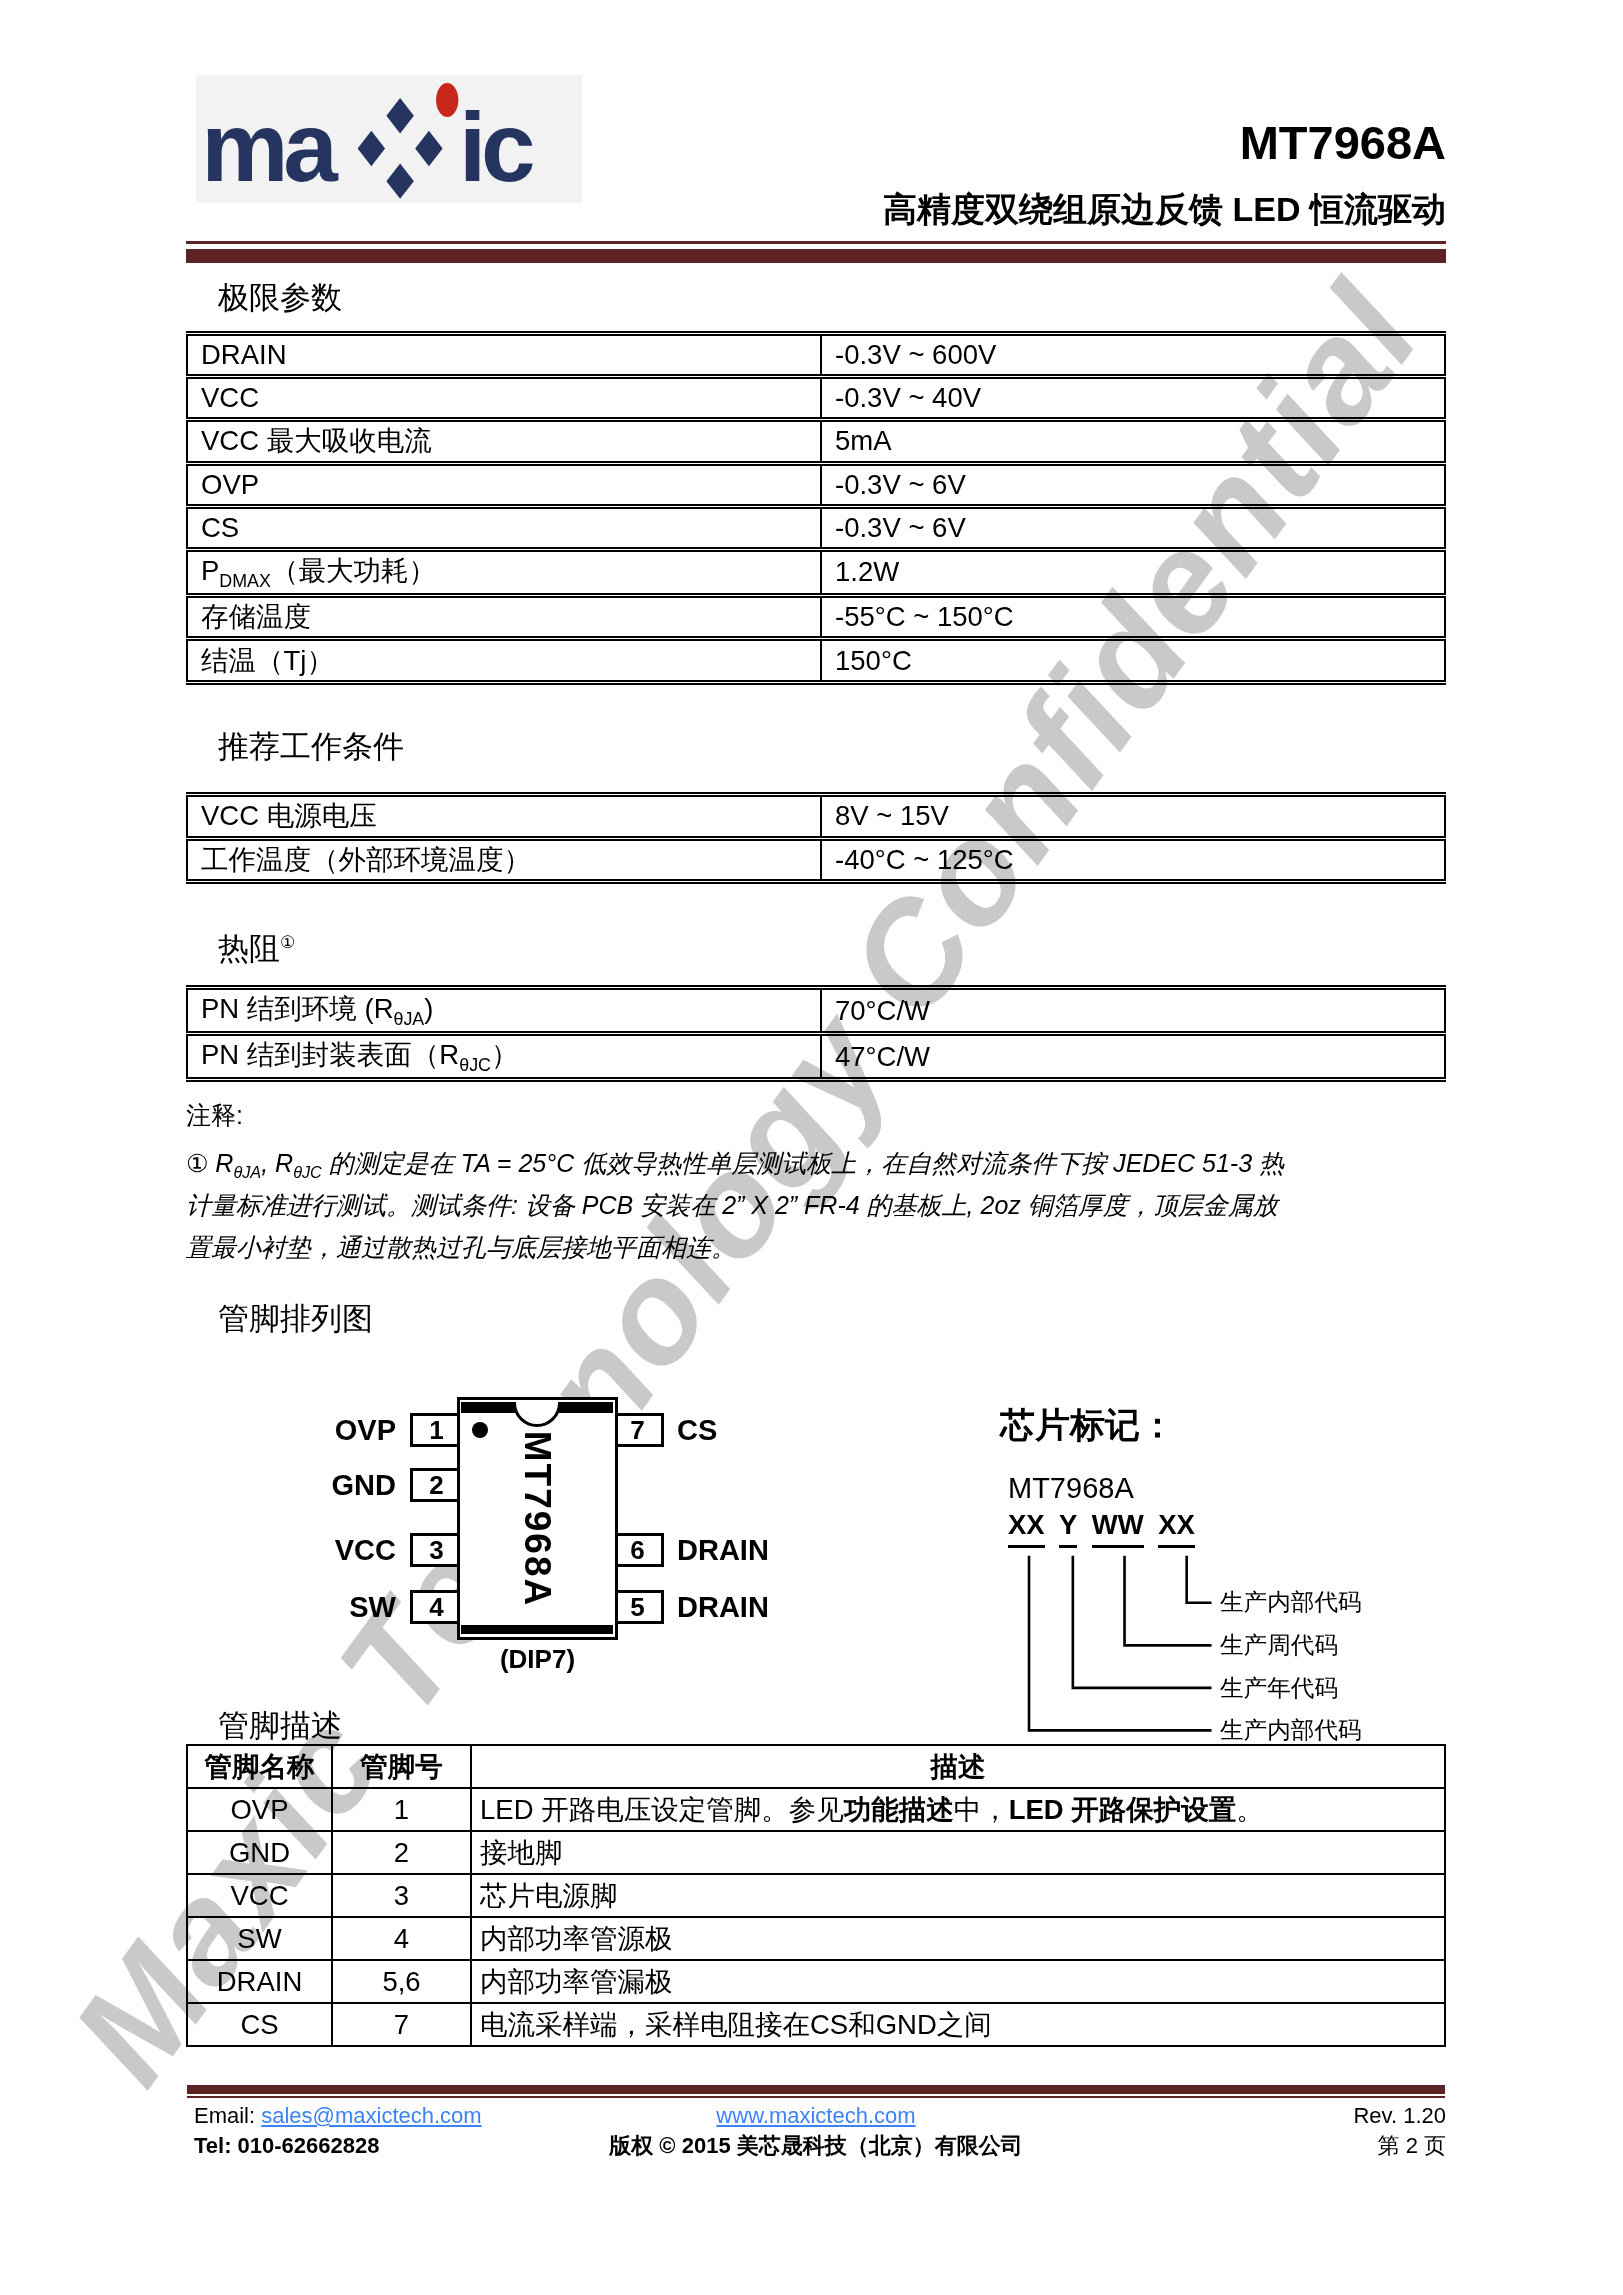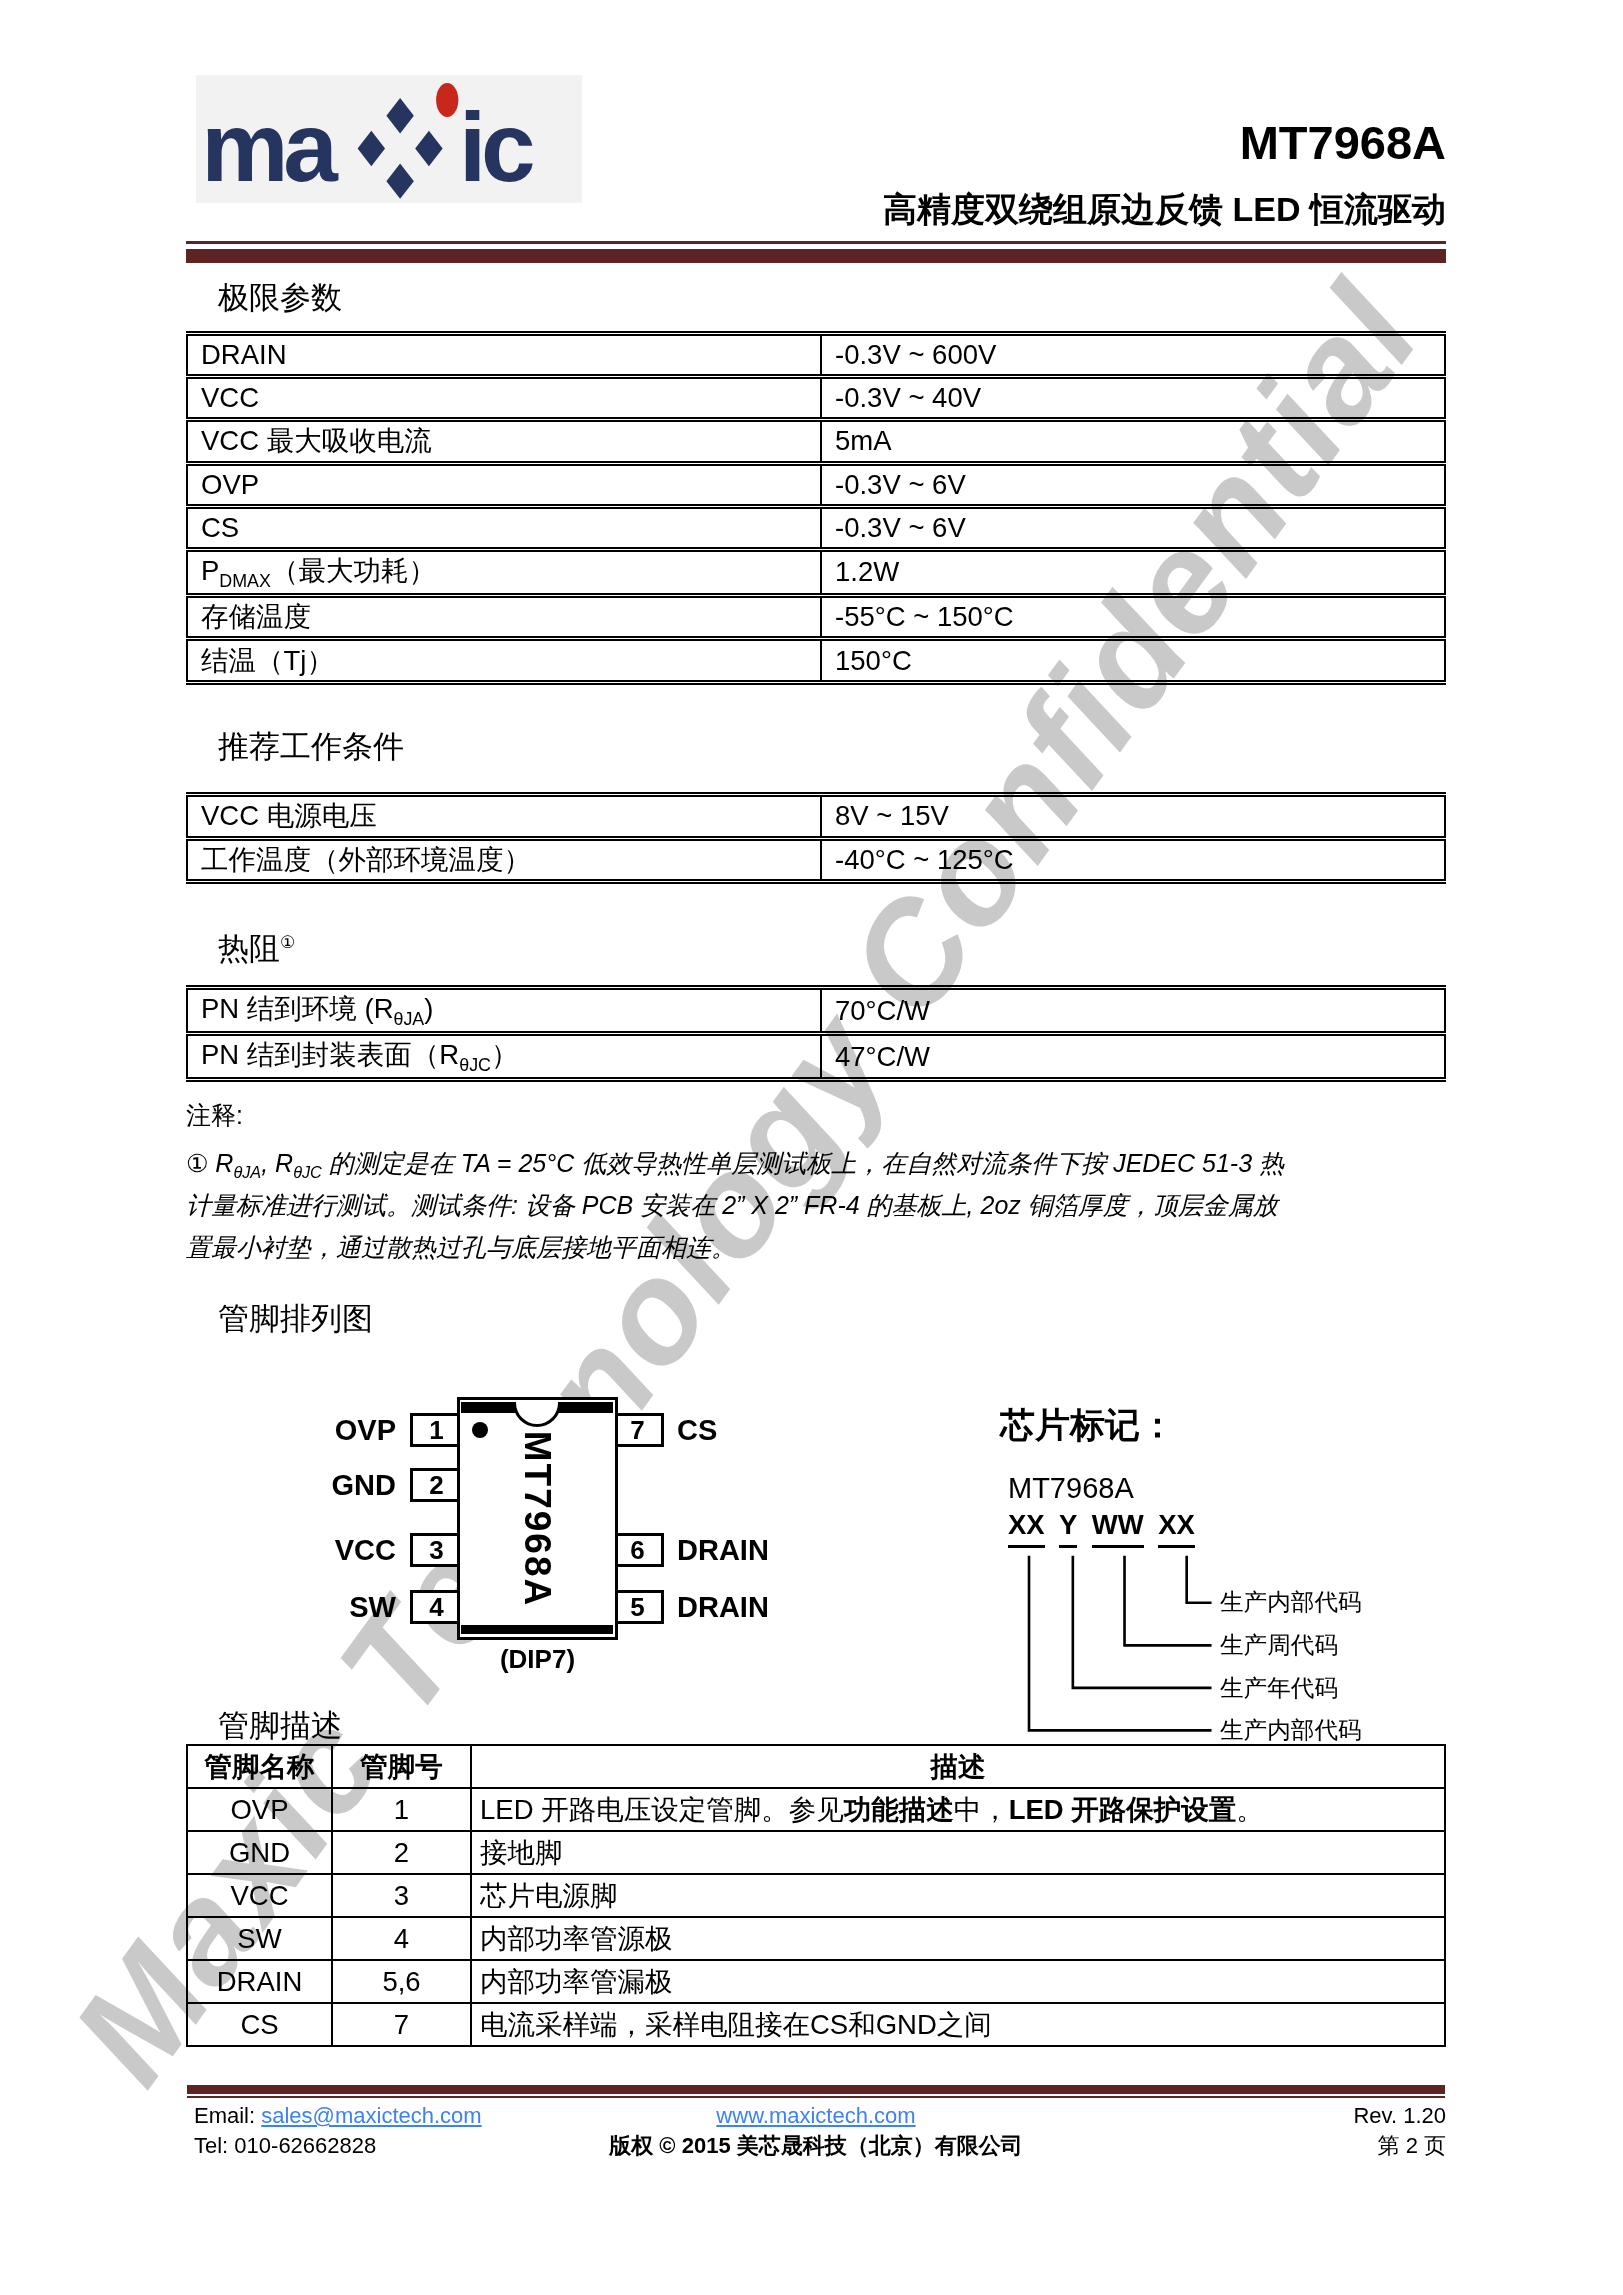--- a/index.html
+++ b/index.html
@@ -290,18 +290,18 @@
   <div class="abs z f-line"></div>
 
   <div class="abs z f-row f-left" style="top:2102px;">
     <span>Email: </span><a class="link" href="#">sales@maxictech.com</a>
   </div>
   <div class="abs z f-row f-center" style="top:2102px;">
     <a class="link" href="#">www.maxictech.com</a>
   </div>
   <div class="abs z f-row f-right" style="top:2102px;">Rev. 1.20</div>
 
-  <div class="abs z f-row f-left" style="top:2132px;">Tel: 010-62662828</div>
+  <div class="abs z f-row f-left" style="top:2132px;font-weight:bold;">Tel: 010-62662828</div>
   <div class="abs z f-row f-center" style="top:2132px;font-weight:bold;">版权 © 2015 美芯晟科技（北京）有限公司</div>
   <div class="abs z f-row f-right" style="top:2132px;">第 2 页</div>
 
 </div>
 
 
 </body></html>

